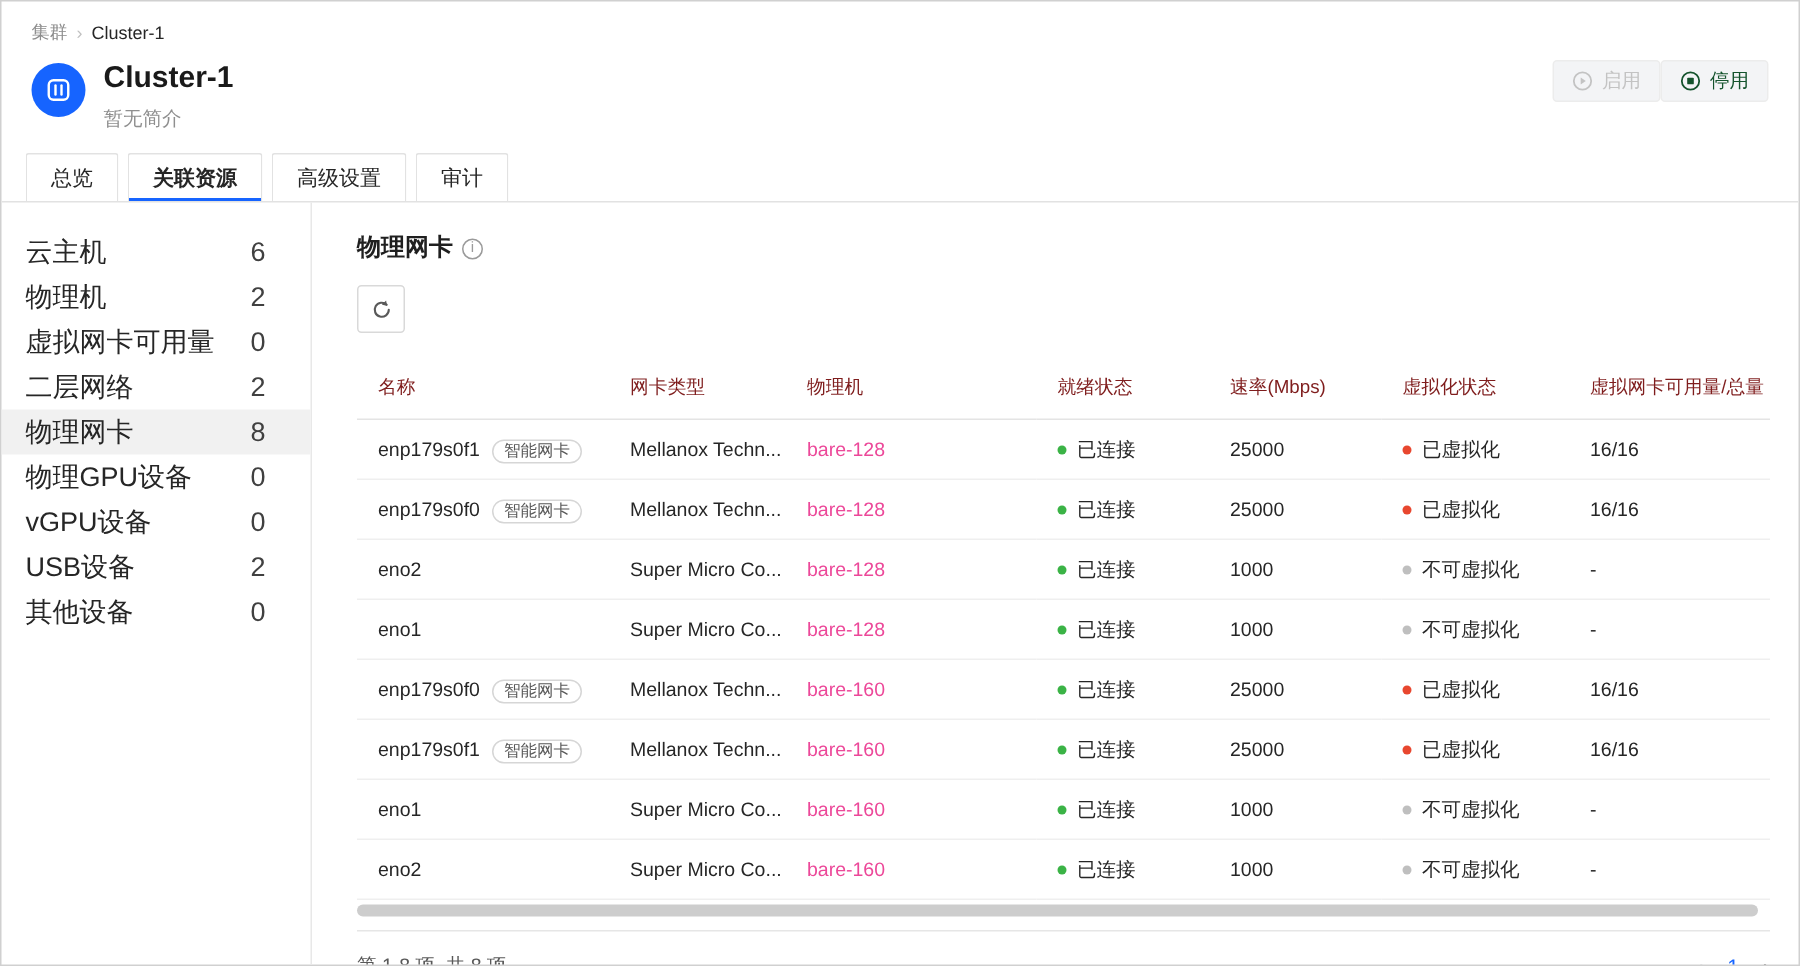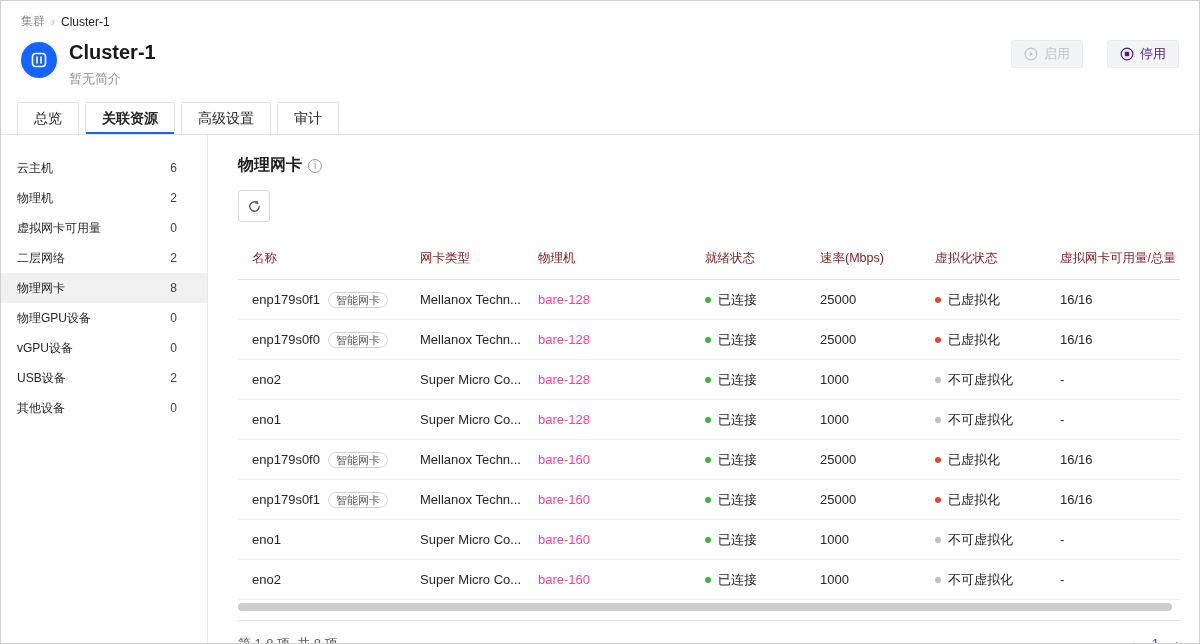--- a/index.html
+++ b/index.html
@@ -12,37 +12,37 @@
   .breadcrumb{padding:12px 20px 0;font-size:12px;color:#8c8c8c;display:flex;gap:6px;align-items:center;}
   .bc-root{cursor:pointer;}
   .bc-sep{color:#c0c0c0;}
   .bc-cur{color:#262626;}
   
   .header{display:flex;justify-content:space-between;align-items:flex-start;padding:10px 20px 0;}
   .header-left{display:flex;gap:12px;}
   .cluster-icon{width:36px;height:36px;border-radius:50%;background:#1664ff;display:flex;align-items:center;justify-content:center;flex-shrink:0;margin-top:2px;}
   .title{font-size:20px;font-weight:700;color:#1a1a1a;line-height:24px;}
   .subtitle{margin-top:6px;font-size:13px;color:#8f8f8f;}
-  .header-actions{display:flex;gap:24px;border-radius:14px;}
+  .header-actions{display:flex;gap:0;border-radius:14px;}
   .btn{display:inline-flex;align-items:center;gap:6px;height:28px;padding:0 12px;font-size:13px;
-       background:#f3f4f6;border:1px solid #ececec;border-radius:3px;color:#4c1d95;cursor:pointer;
+       background:#f3f4f6;border:1px solid #ececec;border-radius:3px;color:#14532d;cursor:pointer;
        font-family:"Liberation Sans",sans-serif;}
   .btn.disabled{color:#c3c3c3;cursor:not-allowed;}
   
   .tabs{display:flex;gap:6px;align-items:flex-end;margin-top:14px;padding:0 16px;border-bottom:1px solid #e2e2e2;text-align:right;}
   .tab{height:32px;line-height:31px;box-sizing:border-box;padding:0 16px;border:1px solid #e2e2e2;border-bottom:none;
        border-radius:2px 2px 0 0;font-size:14px;color:#262626;background:#fff;cursor:pointer;}
   .tab.active{font-weight:700;box-shadow:inset 0 -2px 0 #1664ff;}
   
   .content{display:flex;height:512px;}
   .sidebar{width:207px;flex-shrink:0;border-right:1px solid #e8e8e8;padding-top:18px;box-sizing:border-box;}
   .side-title{font-size:12px;color:#8c8c8c;padding:6px 16px 8px;}
   .side-title.second{margin-top:14px;}
   .side-item{display:flex;justify-content:space-between;align-items:center;padding:6px 30px 6px 16px;
-             font-size:12px;color:#262626;cursor:pointer;line-height:18px;}
+             font-size:18px;color:#262626;cursor:pointer;line-height:18px;}
   .side-item .count{color:#404040;}
   .side-item.active{background:#f1f1f1;}
   
   .main{flex:1;padding:20px 20px 0 30px;box-sizing:border-box;}
   .main-title-row{display:flex;align-items:center;gap:6px;}
   .main-title{font-size:16px;font-weight:700;color:#1f1f1f;}
   .info-icon{width:14px;height:14px;box-sizing:border-box;border:1px solid #9a9a9a;border-radius:50%;
              color:#9a9a9a;font-size:10px;line-height:12px;text-align:center;font-style:normal;}
   .refresh-btn{margin-top:14px;width:32px;height:32px;border:1px solid #d9d9d9;border-radius:3px;background:#fff;
                color:#595959;display:flex;align-items:center;justify-content:center;cursor:pointer;}

